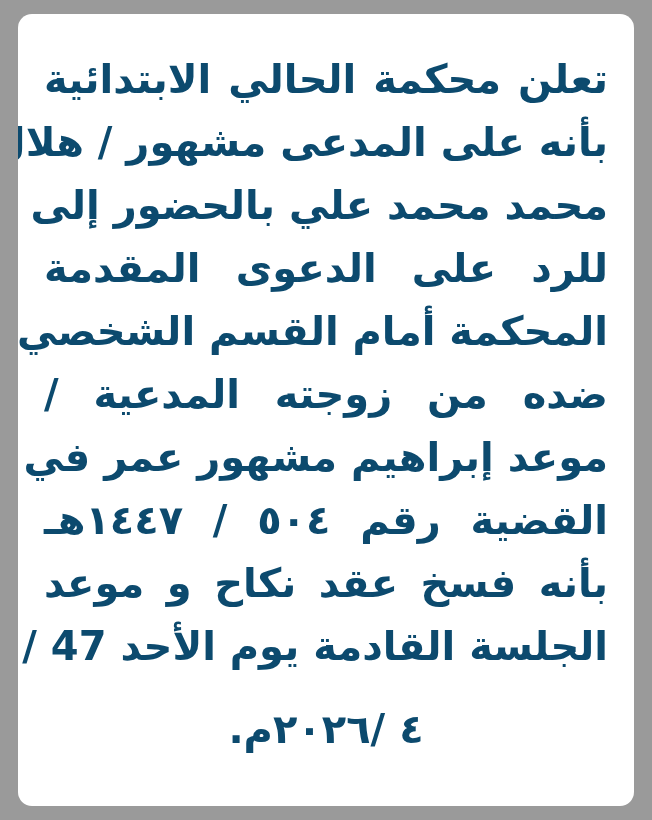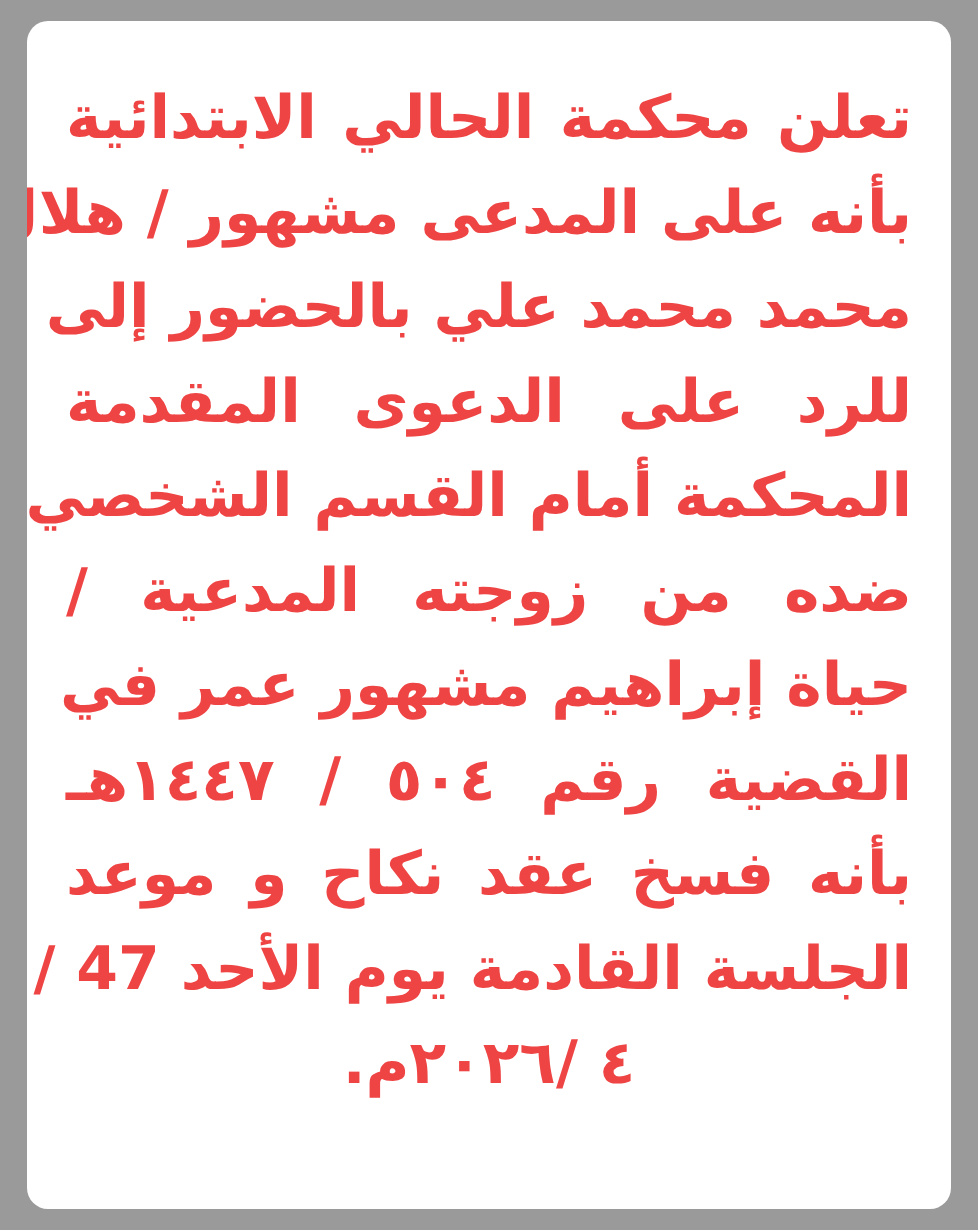--- a/index.html
+++ b/index.html
@@ -30,42 +30,43 @@
     height: 100%;
     padding: 34px 26px 22px 26px;
     display: flex;
     flex-direction: column;
     justify-content: flex-start;
   }
   .line {
     direction: rtl;
     text-align: justify;
     text-align-last: justify;
-    color: #ef4444;
+    color: #0c4a6e;
     font-weight: 700;
     font-size: 40px;
     line-height: 63px;
     white-space: nowrap;
     letter-spacing: 0px;
   }
   .line.last {
     text-align: center;
     text-align-last: center;
+    margin-top: 20px;
   }
 </style>
 </head>
 <body>
 
 <div id="notice-card">
   <div id="notice-body">
     <div class="line">تعلن محكمة الحالي الابتدائية</div>
     <div class="line">بأنه على المدعى مشهور / هلال</div>
     <div class="line">محمد محمد علي بالحضور إلى</div>
     <div class="line">للرد على الدعوى المقدمة</div>
     <div class="line">المحكمة  أمام القسم الشخصي</div>
     <div class="line">ضده من زوجته المدعية /</div>
-    <div class="line">حياة إبراهيم مشهور عمر في</div>
+    <div class="line">موعد إبراهيم مشهور عمر في</div>
     <div class="line">القضية رقم ٥٠٤ / ١٤٤٧هـ</div>
     <div class="line">بأنه فسخ عقد نكاح و موعد</div>
     <div class="line">الجلسة القادمة يوم الأحد 47 /</div>
     <div class="line last">٤ /٢٠٢٦م.</div>
   </div>
 </div>
 
 </body></html>

